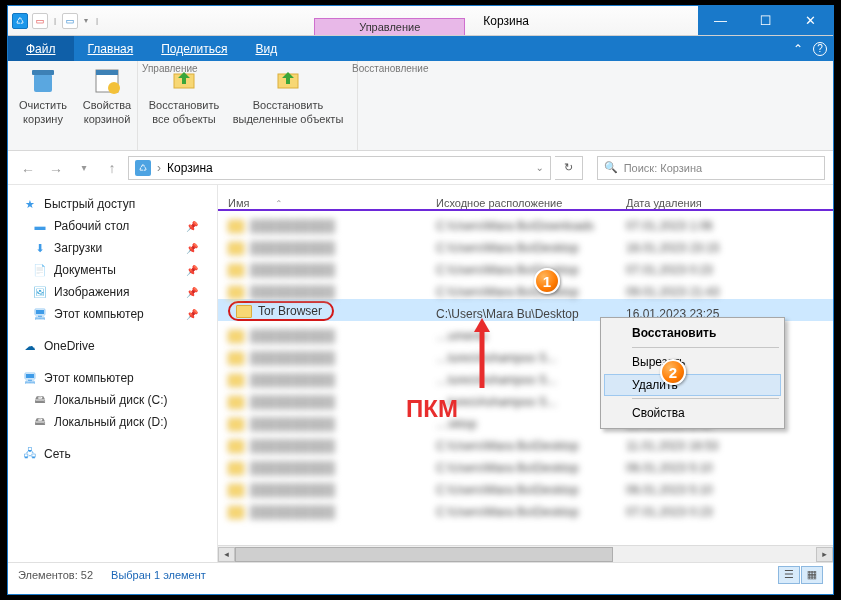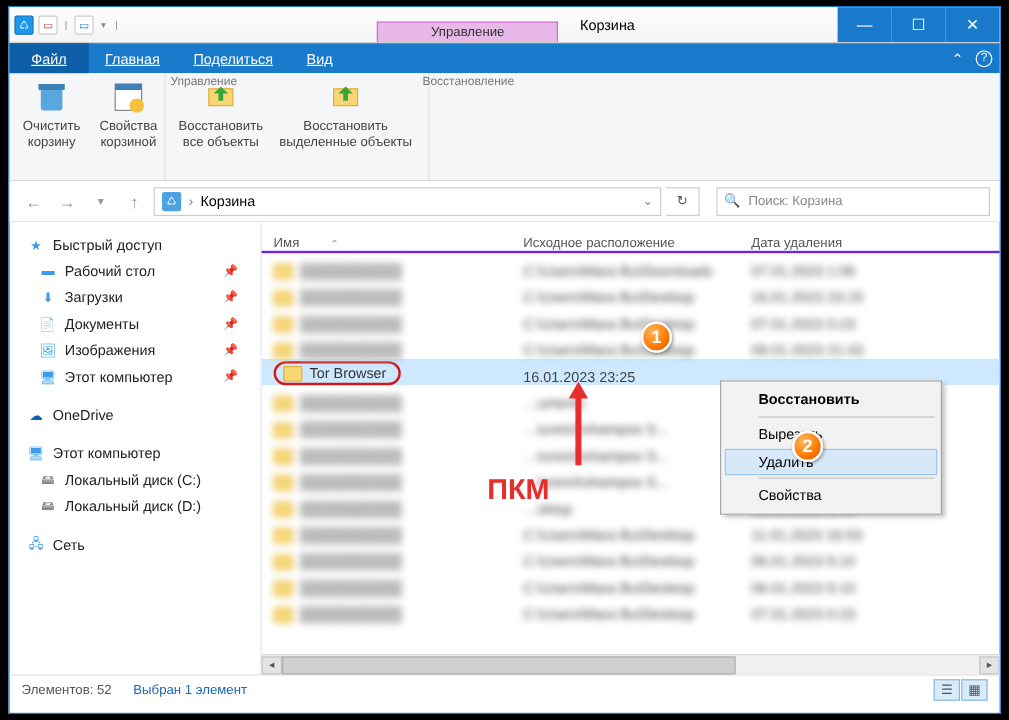--- a/index.html
+++ b/index.html
@@ -278,20 +278,21 @@
             <div class="rp">C:\Users\Mara Bu\Desktop</div>
             <div class="rd">09.01.2023 21:43</div>
           </div>
           <div class="row sel">
             <div class="rn">
               <div class="selname">
                 <div class="fld"></div>
                 <span>Tor Browser</span>
               </div>
             </div>
+            <div class="rp">C:\Users\Mara Bu\Desktop</div>
             <div class="rd">16.01.2023 23:25</div>
           </div>
           <div class="row blur">
             <div class="rn">
               <div class="fld"></div>
               <span>██████████</span>
             </div>
             <div class="rp">…uments</div>
             <div class="rd">09.01.2023 6:08</div>
           </div>

